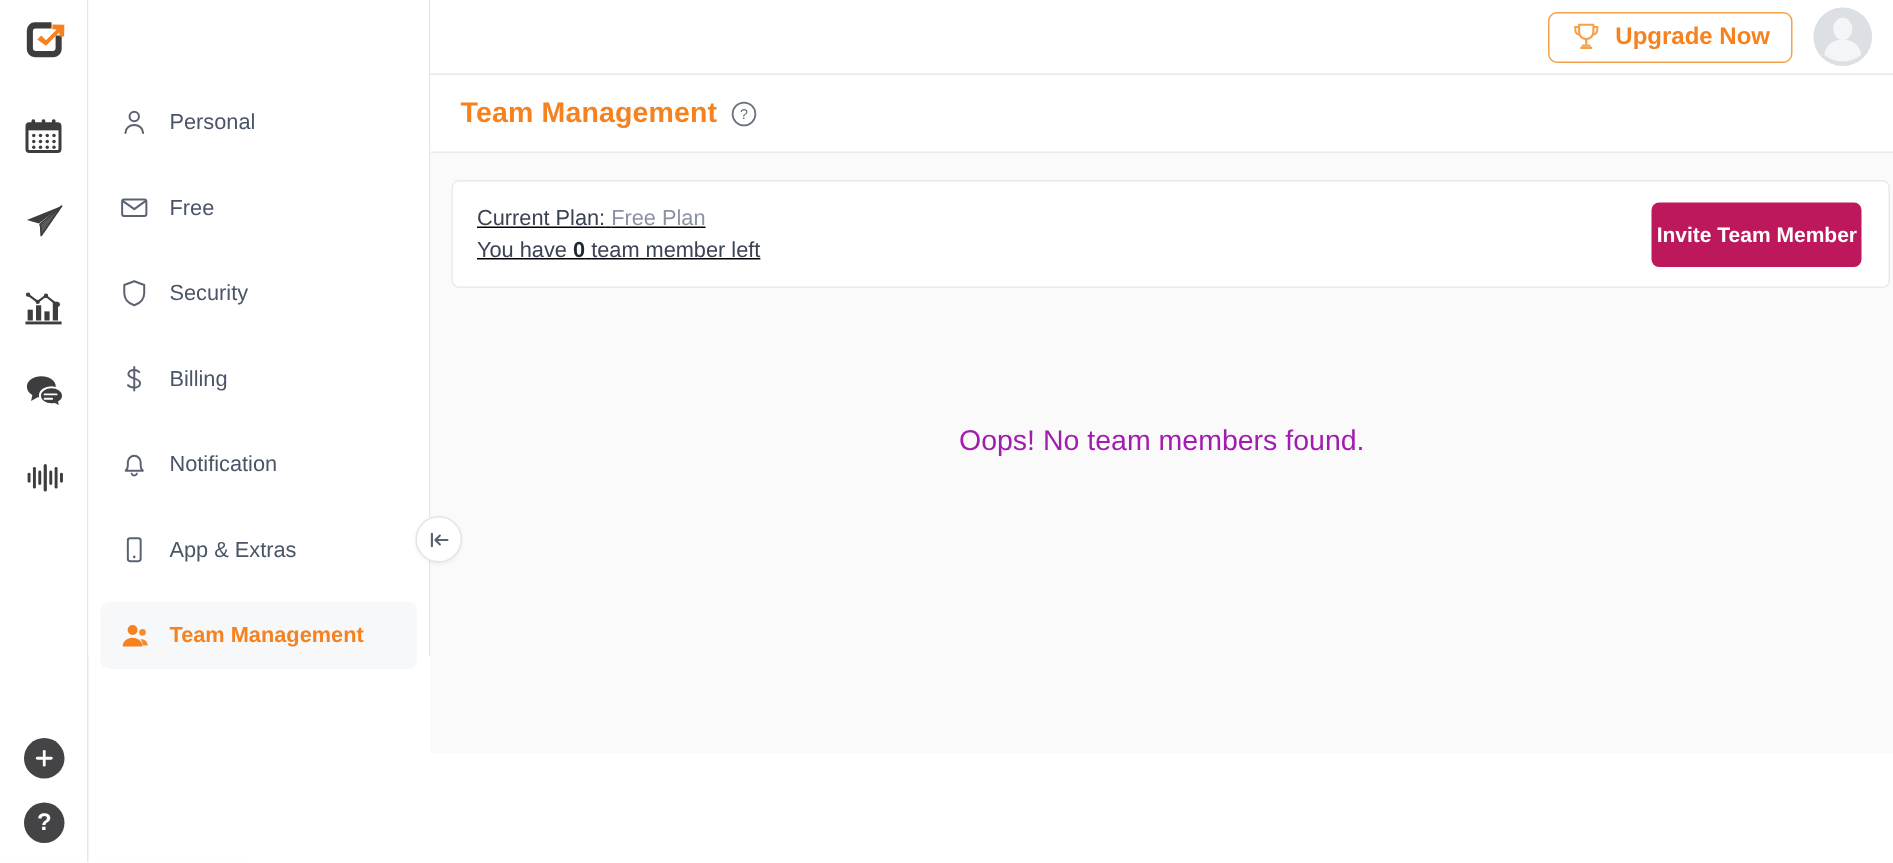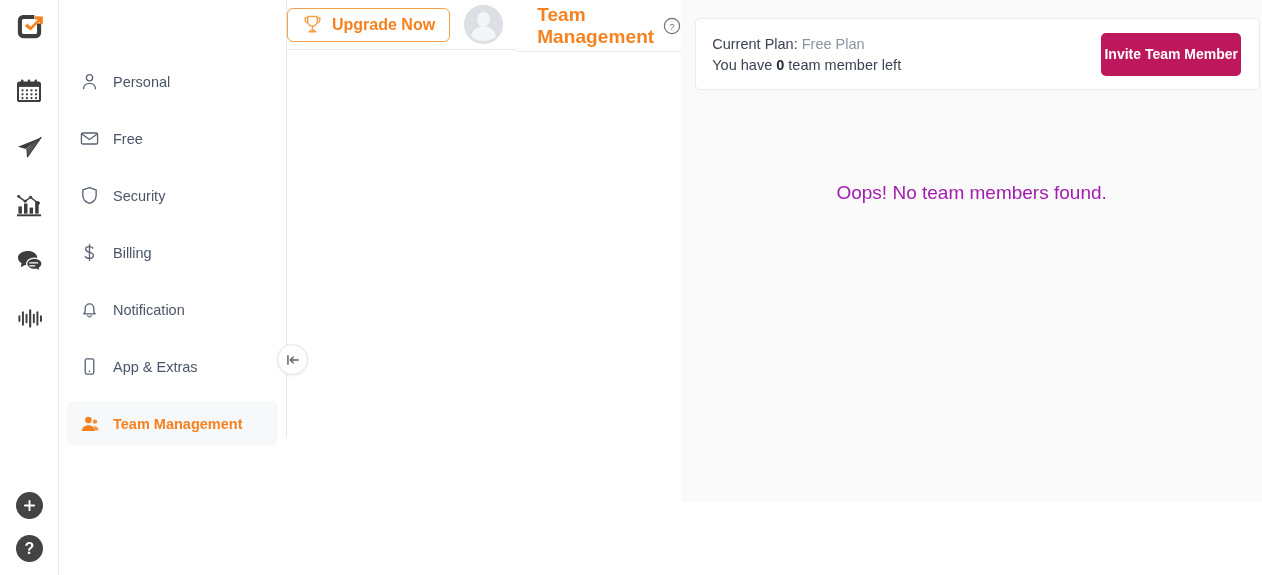--- a/index.html
+++ b/index.html
@@ -62,21 +62,21 @@
   .collapse-btn {
     position: absolute; right: -22px; top: 344px;
     width: 31px; height: 31px; border-radius: 50%;
     background: #ffffff; border: 1px solid #e3e4e6;
     display: flex; align-items: center; justify-content: center;
     cursor: pointer; z-index: 5;
     box-shadow: 0 1px 3px rgba(0,0,0,0.06);
   }
 
   
-  .right { flex: 1; height: 502px; display: flex; flex-direction: row; min-width: 0; position: relative; }
+  .right { flex: 1; height: 502px; display: flex; flex-direction: column; min-width: 0; position: relative; }
 
   .topbar {
     height: 50px; flex: 0 0 50px;
     background: #ffffff;
     border-bottom: 1px solid #e8e8ea;
     display: flex; align-items: center; justify-content: flex-end;
     padding-right: 14px; gap: 14px;
   }
   .upgrade-btn {
     display: flex; align-items: center; gap: 9px;
@@ -107,21 +107,21 @@
 
   .plan-card {
     margin: 0 2px 0 14px;
     background: #ffffff;
     border: 1px solid #e9eaec;
     border-radius: 5px;
     height: 72px;
     display: flex; align-items: center; justify-content: space-between;
     padding: 0 18px 0 16px;
   }
-  .plan-lines { display: flex; flex-direction: column; gap: 5px; }
+  .plan-lines { display: flex; flex-direction: column; gap: 5px; text-decoration: underline; }
   .plan-line { font-size: 14.5px; color: #3b4254; }
   .plan-muted { color: #8b93a3; }
   .plan-strong { font-weight: bold; color: #1f2733; }
   .invite-btn {
     background: #be185d; color: #ffffff;
     border: none; border-radius: 5px;
     height: 43px; padding: 0 3px;
     font-size: 14px; font-weight: bold;
     cursor: pointer; white-space: nowrap;
     font-family: "Liberation Sans", sans-serif;

